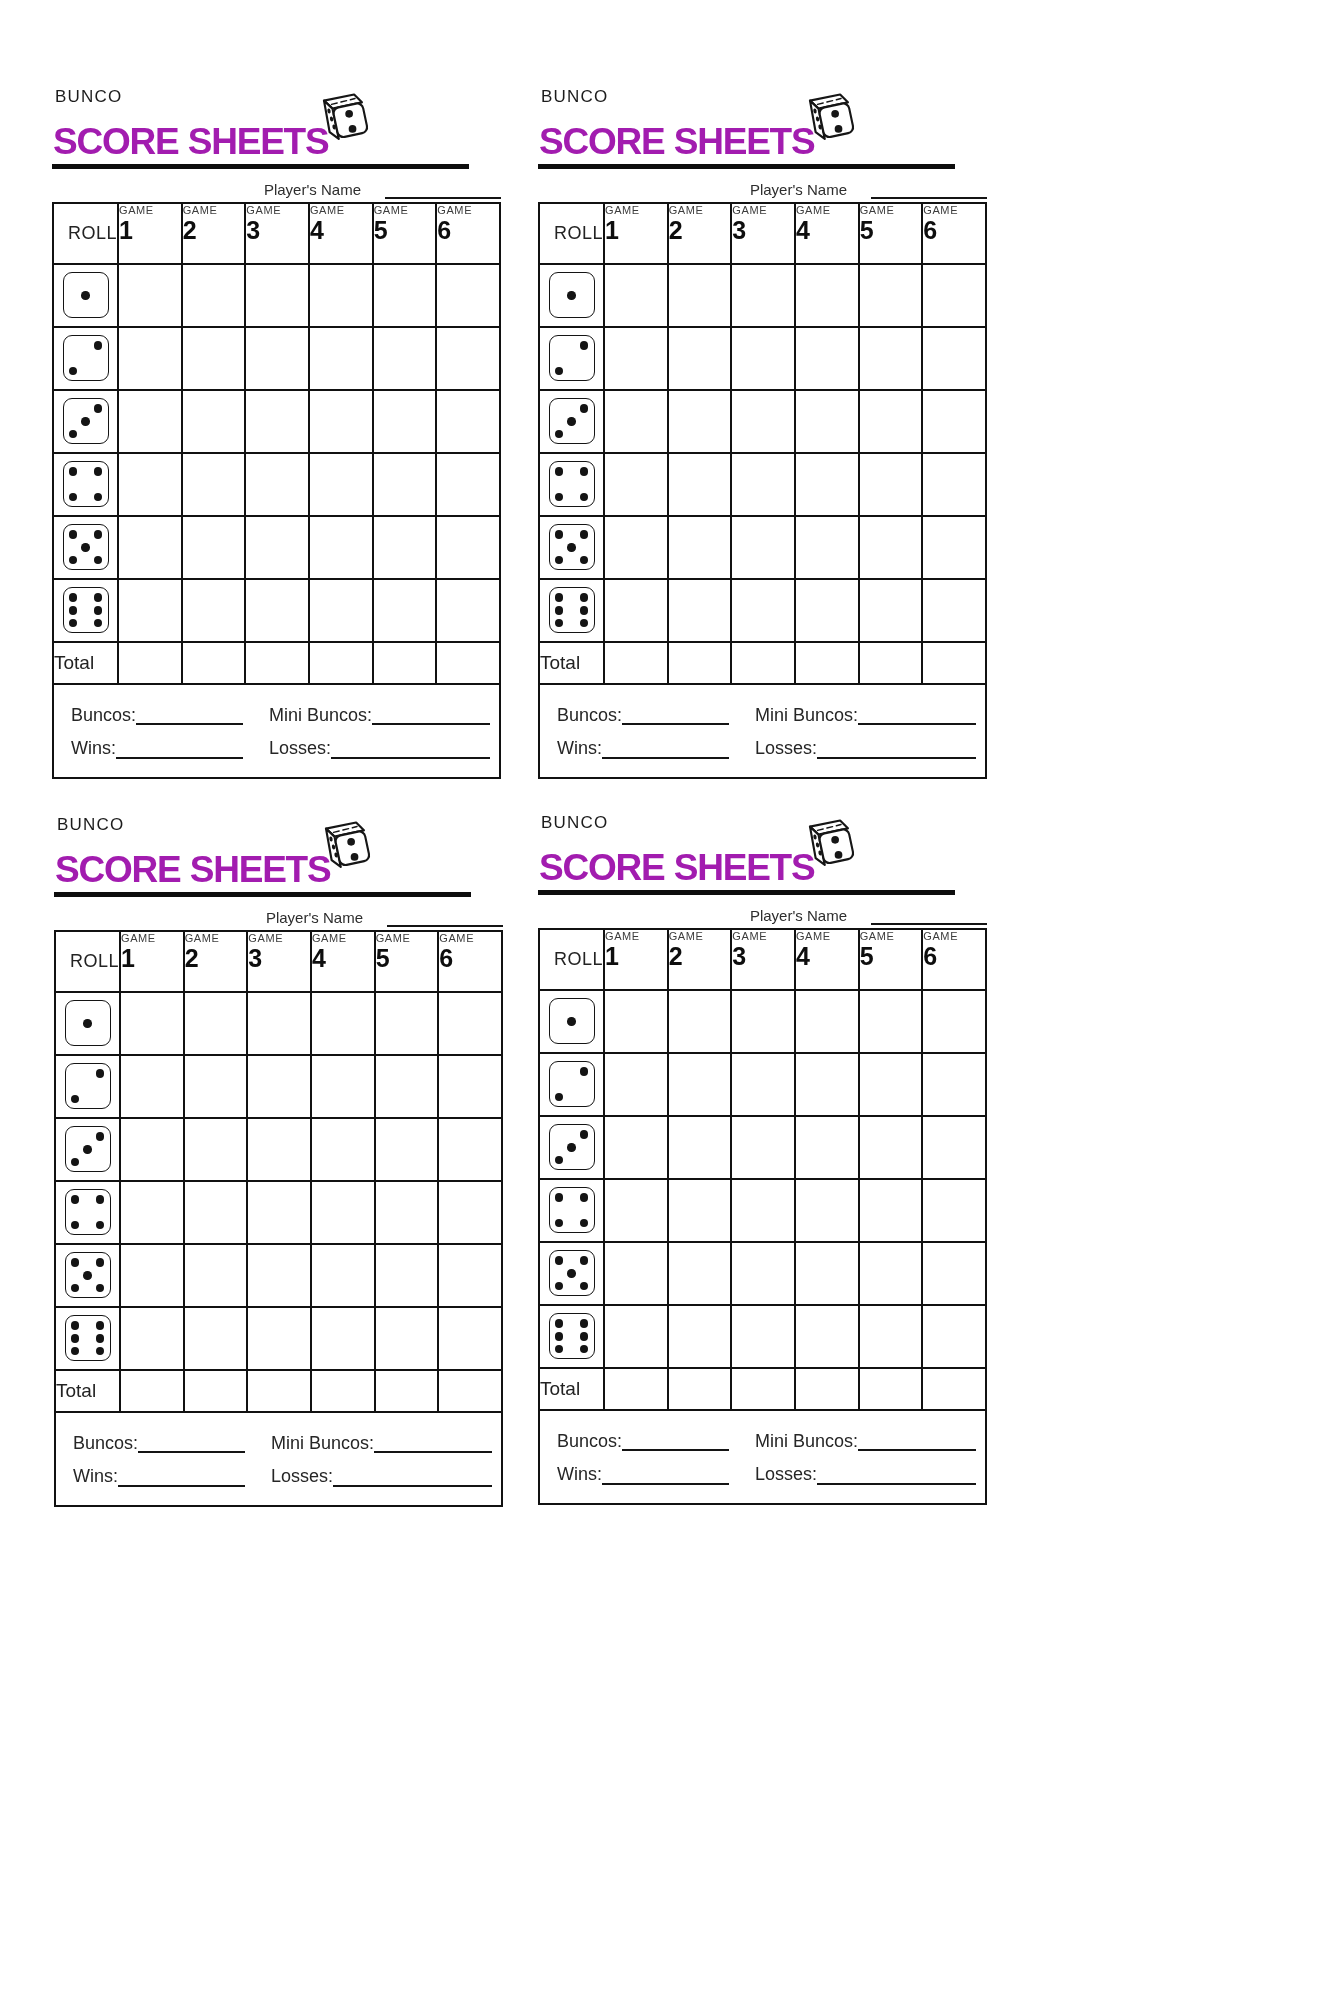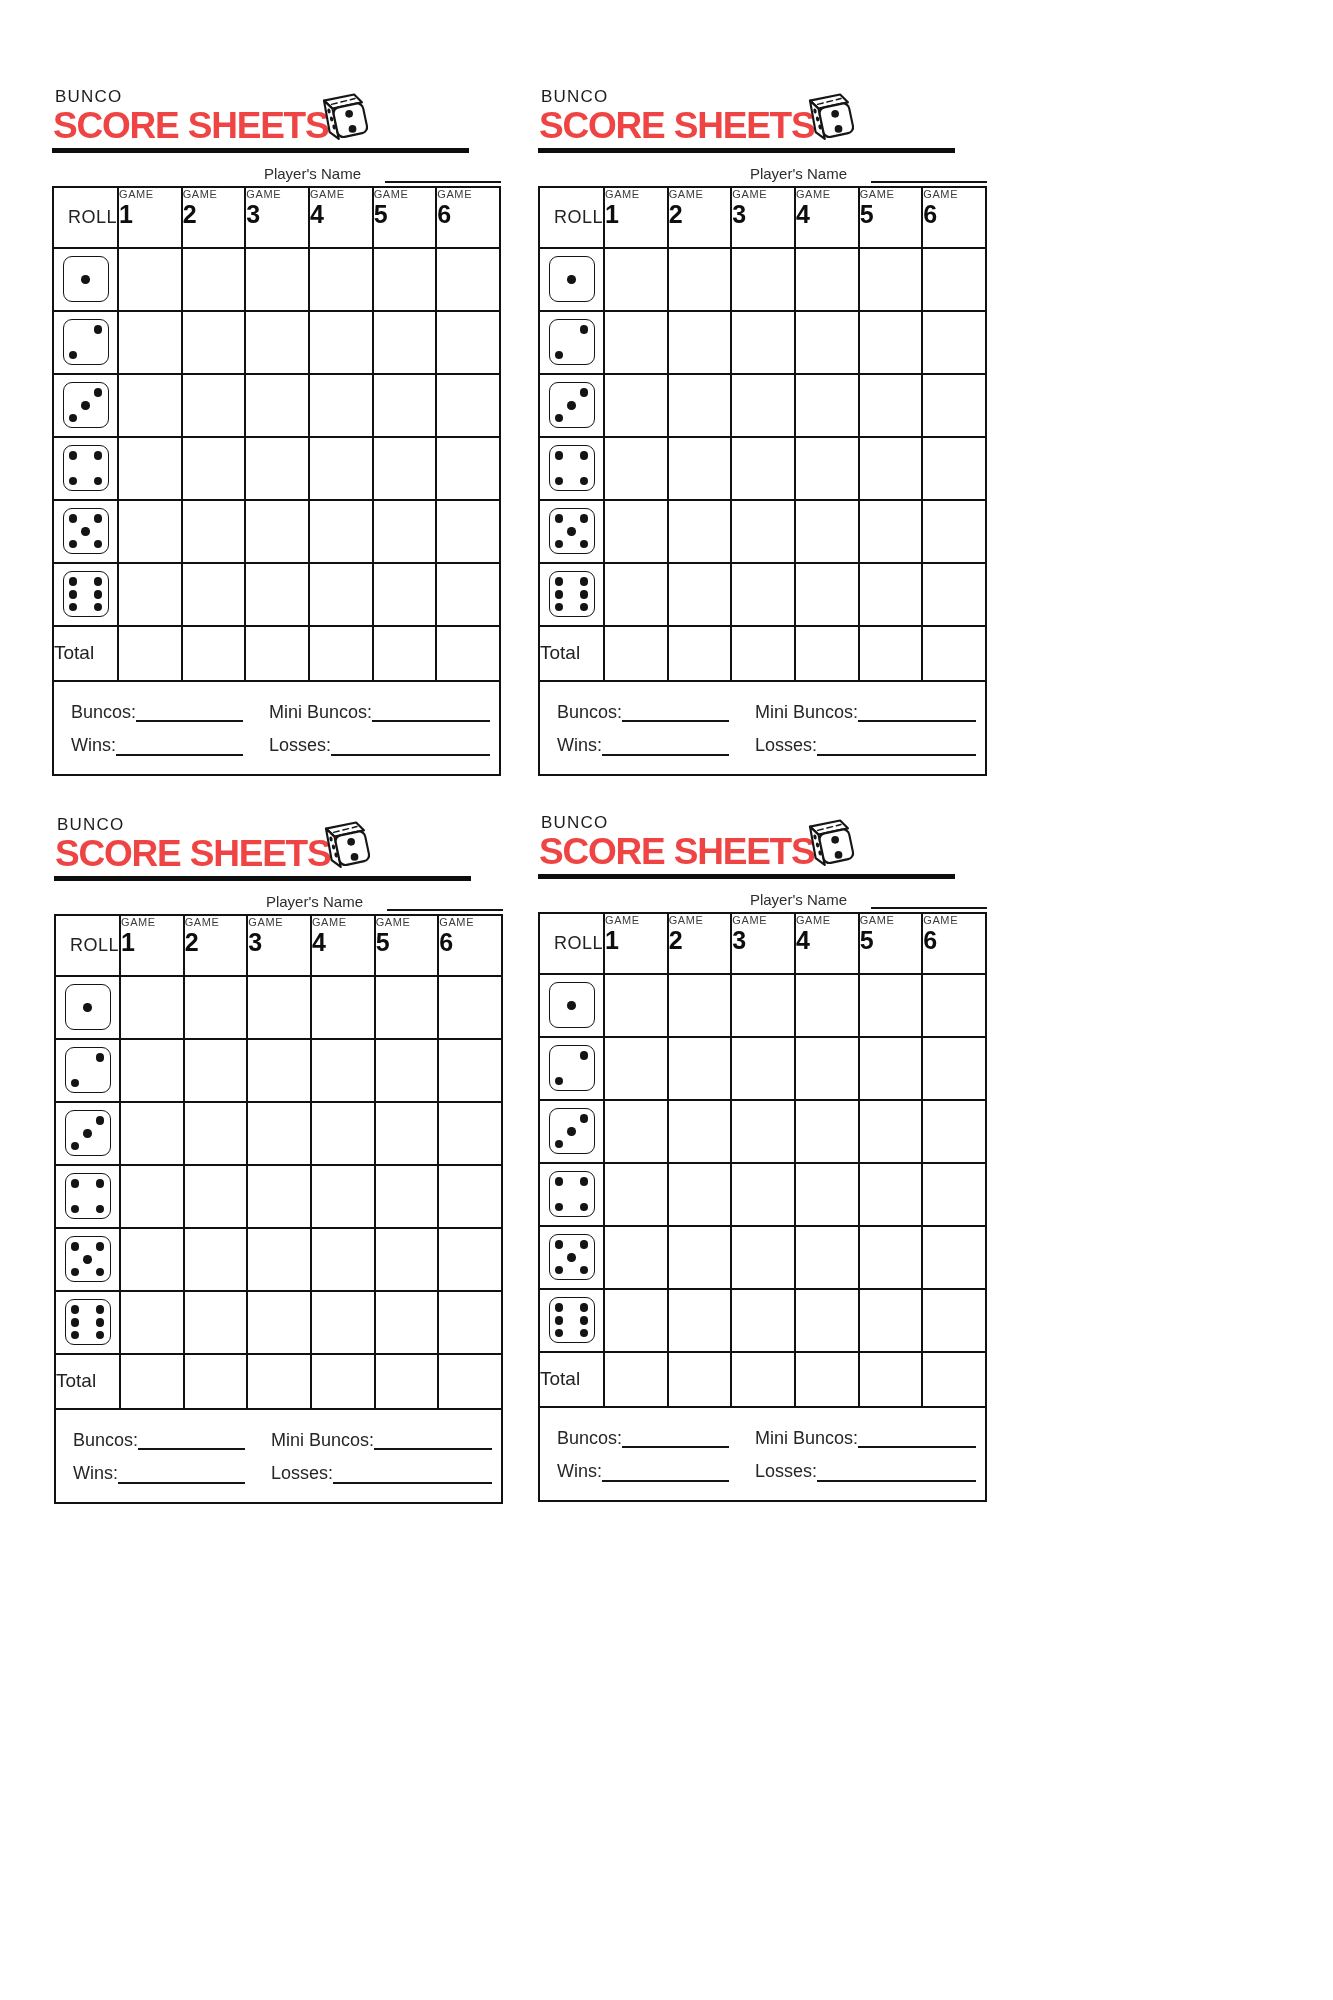--- a/index.html
+++ b/index.html
@@ -4,41 +4,41 @@
 <style>
   html,body{margin:0;padding:0;background:#ffffff;}
   body{font-family:"Liberation Sans","DejaVu Sans",sans-serif;color:#141414;}
   #page{position:relative;width:1333px;height:2000px;background:#ffffff;overflow:hidden;}
 
   .sheet{position:absolute;width:449px;}
 
   
   .title-block{position:relative;}
   .brand{font-size:17px;font-weight:400;letter-spacing:1.2px;color:#1c1c1c;line-height:1.05;padding-left:3px;}
-  .title-text{display:block;font-size:37px;font-weight:700;letter-spacing:-1.2px;line-height:1.0;color:#ef4444;margin-top:1px;padding-left:1px;}
+  .title-text{display:block;font-size:37px;font-weight:700;letter-spacing:-1.2px;line-height:1.0;color:#a21caf;margin-top:17px;padding-left:1px;}
   .rule{height:5px;background:#0d0d0d;margin-top:4px;width:417px;}
   .title-die{position:absolute;left:256px;top:4px;width:64px;height:54px;z-index:2;}
 
   
   .player-row{display:flex;justify-content:flex-end;align-items:flex-end;gap:24px;margin-top:9px;height:21px;}
   .player-label{font-size:15px;color:#2d2d2d;white-space:nowrap;line-height:1.1;}
   .player-line{width:116px;border-bottom:2px solid #141414;height:14px;}
 
   
   table.score-table{border-collapse:collapse;table-layout:fixed;width:449px;margin-top:3px;
     border:2.6px solid #111;}
   table.score-table col.c-roll{width:65px;}
   table.score-table th,table.score-table td{border:2px solid #111;padding:0;}
   .head-row{height:61px;}
   .roll-th{font-size:18px;font-weight:400;letter-spacing:.5px;color:#232323;text-align:right;vertical-align:middle;}
   .game-th{vertical-align:top;text-align:left;padding-top:5px;}
   .game-word{display:block;font-size:11px;font-weight:400;letter-spacing:.6px;color:#3c3c3c;line-height:1.1;}
   .game-num{display:block;font-size:25px;font-weight:700;color:#0e0e0e;line-height:1.1;margin-top:1px;}
   .dice-row{height:63px;}
-  .total-row{height:55px;}
+  .total-row{height:42px;}
   .roll-cell{text-align:center;vertical-align:middle;}
   .total-label-cell{font-size:19px;font-weight:400;color:#222;text-align:left;vertical-align:middle;padding-left:7px;}
 
   
   .die{width:46px;height:46px;border:1.7px solid #141414;border-radius:9px;margin:0 auto;
     display:grid;grid-template-columns:repeat(3,1fr);grid-template-rows:repeat(3,1fr);padding:3px;box-sizing:border-box;background:#fff;}
   .die b{display:flex;align-items:center;justify-content:center;}
   .die b.pip::before{content:"";width:8.5px;height:8.5px;border-radius:50%;background:#141414;}
 
   

